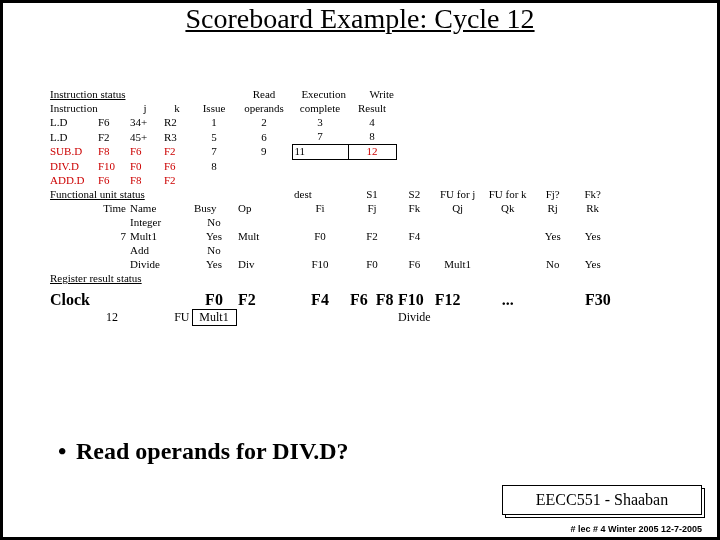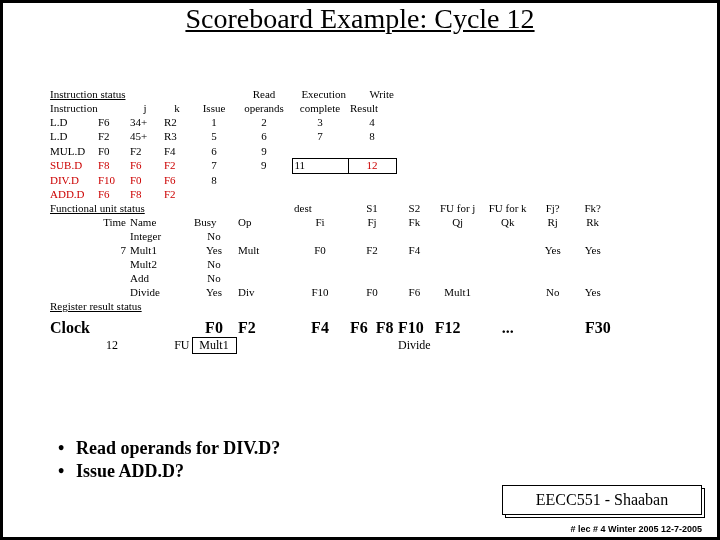--- a/index.html
+++ b/index.html
@@ -32,21 +32,21 @@
   table { border-collapse: collapse; }
   td { padding: 0 2px; font-size: 11px; white-space: nowrap; height: 14px; vertical-align: middle; }
   .red { color: #cc0000; }
   .box { border: 1px solid black; }
   .clock-row td { font-size: 16px; font-weight: bold; padding-top:4px; }
   .fu-row td { font-size: 12px; }
   .bullets {
     position: absolute;
     top: 435px;
     left: 55px;
-    font-size: 18px;
+    font-size: 24px;
     font-weight: bold;
     font-family: "Times New Roman", serif;
   }
   .bullets div { margin-bottom: 2px; }
   .dot { display:inline-block; width:18px; }
   .course-shadow {
     position: absolute;
     bottom: 19px;
     right: 12px;
     width: 198px;
@@ -90,21 +90,21 @@
     <td style="text-align:right">Execution</td>
     <td style="text-align:right">Write</td>
   </tr>
   <tr>
     <td colspan="2">Instruction</td>
     <td style="text-align:center">j</td>
     <td style="text-align:center">k</td>
     <td style="text-align:center">Issue</td>
     <td style="text-align:center">operands</td>
     <td style="text-align:center">complete</td>
-    <td style="">Result</td>
+    <td style="text-align:center">Result</td>
   </tr>
 
   <tr>
     <td style="width:44px">L.D</td>
           <td style="width:28px">F6</td>
           <td style="width:30px">34+</td>
           <td style="width:26px">R2</td>
     <td style="width:40px;text-align:center">1</td>
           <td style="width:52px;text-align:center">2</td>
           <td style="width:52px;text-align:center">3</td>
@@ -112,30 +112,20 @@
   </tr>
   <tr>
     <td>L.D</td>
           <td>F2</td>
           <td>45+</td>
           <td>R3</td>
     <td style="text-align:center">5</td>
           <td style="text-align:center">6</td>
           <td style="text-align:center">7</td>
           <td style="text-align:center">8</td>
-  </tr>
-  <tr>
-    <td>MUL.D</td>
-          <td>F0</td>
-          <td>F2</td>
-          <td>F4</td>
-    <td style="text-align:center">6</td>
-          <td style="text-align:center">9</td>
-          <td style="text-align:center"></td>
-          <td style="text-align:center"></td>
   </tr>
   <tr class="red">
     <td>SUB.D</td>
           <td>F8</td>
           <td>F6</td>
           <td>F2</td>
     <td style="text-align:center;color:black">7</td>
           <td style="text-align:center;color:black">9</td>
           <td class="box" style="color:black">11</td>
           <td class="box red" style="text-align:center">12</td>
@@ -211,34 +201,20 @@
           <td style="text-align:center">F2</td>
           <td style="text-align:center">F4</td>
           <td></td>
           <td></td>
           <td style="text-align:center">Yes</td>
           <td style="text-align:center">Yes</td>
   </tr>
   <tr>
     <td></td>
           <td></td>
-          <td colspan="2">Mult2</td>
-          <td style="text-align:center">No</td>
-    <td></td>
-          <td></td>
-          <td></td>
-          <td></td>
-          <td></td>
-          <td></td>
-          <td></td>
-          <td></td>
-  </tr>
-  <tr>
-    <td></td>
-          <td></td>
           <td colspan="2">Add</td>
           <td style="text-align:center">No</td>
     <td></td>
           <td></td>
           <td></td>
           <td></td>
           <td></td>
           <td></td>
           <td></td>
           <td></td>
@@ -286,19 +262,18 @@
           <td></td>
           <td></td>
           <td></td>
   </tr>
 </tbody>
     </table>
 </div>
 
 <div class="bullets">
   <div><span class="dot">•</span><span>Read operands for DIV.D?</span></div>
-  <div><span class="dot">•</span><span>Issue ADD.D?</span></div>
 </div>
 
 <div class="course-shadow"></div>
 <div class="course-front">EECC551 - Shaaban</div>
 
 <div class="foot">#  lec # 4  Winter 2005   12-7-2005</div>
 
 </body></html>

